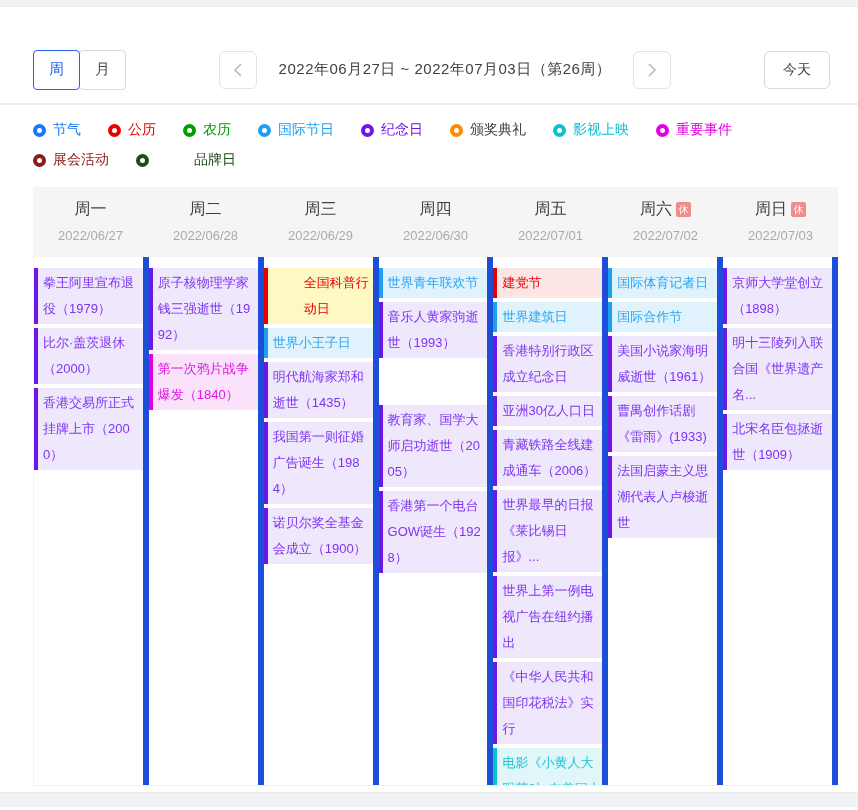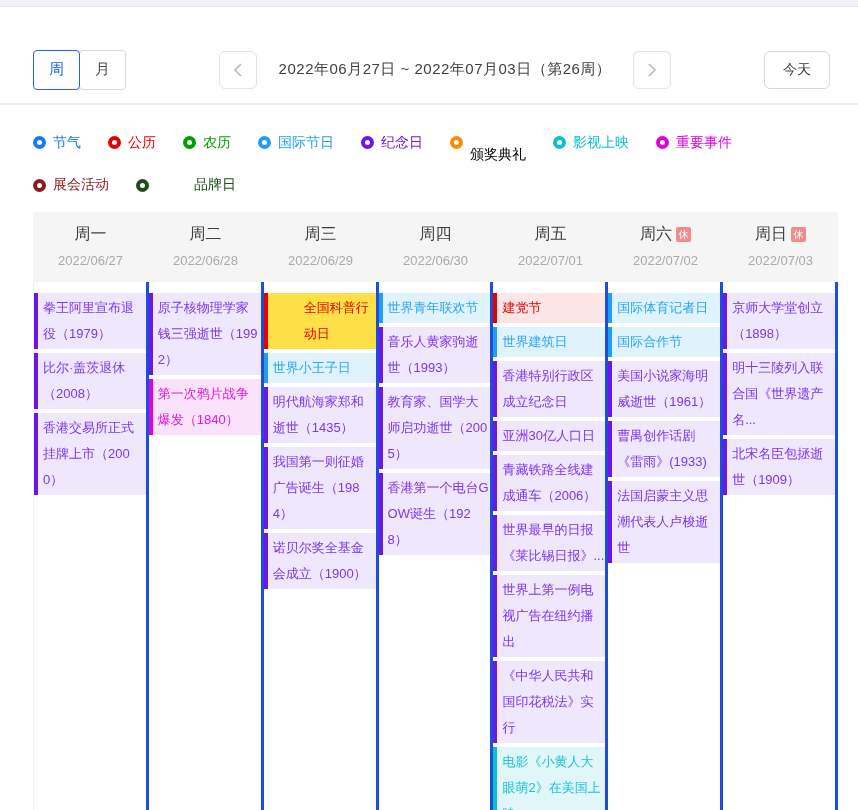--- a/index.html
+++ b/index.html
@@ -35,21 +35,21 @@
   .grid-head { display: grid; grid-template-columns: repeat(7, 1fr); background: #f5f5f5; }
   .day-head { height: 70px; text-align: center; padding-top: 12px; }
   .day-name { font-size: 16px; color: #404040; display: flex; align-items: center;
     justify-content: center; gap: 4px; }
   .rest-badge { display: none; width: 15px; height: 15px; background: #f08c8c; color: #fff;
     font-size: 10px; line-height: 15px; text-align: center; border-radius: 2px; }
   .day-head.rest .rest-badge { display: inline-block; }
   .day-date { margin-top: 8px; font-size: 13px; color: #aaaaaa; }
   .grid-body { display: grid; grid-template-columns: repeat(7, 1fr); height: 528px;
     border-left: 1px solid #f2f2f2; }
-  .day-col { border-right: 3px solid #1d4ed8; padding: 11px 0 0 0; overflow: hidden;
+  .day-col { border-right: 6px solid #1d4ed8; padding: 11px 0 0 0; overflow: hidden;
     display: flex; flex-direction: column; gap: 4px; }
   .event { font-size: 13px; line-height: 26px; padding: 2px 1px 2px 5px;
     border-left: 4px solid; word-break: break-all; }
   .bottom-strip { height: 15px; background: #f0f2f5; margin-top: 6px; border-top: 1px solid #e7e9ec; }
 </style>
 </head>
 <body>
 
 <div class="top-strip"></div>
 
@@ -100,21 +100,21 @@
     <span class="legend-label" style="color: rgb(30, 159, 242);">国际节日</span>
   </div>
 
   <div class="legend-item">
     <span class="legend-dot" style="border-color: rgb(108, 22, 232);"></span>
     <span class="legend-label" style="color: rgb(108, 22, 232);">纪念日</span>
   </div>
 
   <div class="legend-item">
     <span class="legend-dot" style="border-color: rgb(255, 138, 0);"></span>
-    <span class="legend-label" style="color: #000000; margin-top: 25px;">颁奖典礼</span>
+    <span class="legend-label" style="color: #404040;">颁奖典礼</span>
   </div>
 
   <div class="legend-item">
     <span class="legend-dot" style="border-color: rgb(12, 192, 212);"></span>
     <span class="legend-label" style="color: rgb(12, 192, 212);">影视上映</span>
   </div>
 
   <div class="legend-item">
     <span class="legend-dot" style="border-color: rgb(224, 0, 224);"></span>
     <span class="legend-label" style="color: rgb(224, 0, 224);">重要事件</span>
@@ -186,46 +186,46 @@
       <span>周日</span>
       <span class="rest-badge">休</span>
     </div>
     <div class="day-date">2022/07/03</div>
   </div>
 </div>
   <div class="grid-body" id="grid-body">
       <div class="day-col">
   <div class="event" style="color: rgb(126, 52, 242); border-left-color: rgb(108, 22, 232); background: rgb(239, 231, 252);">拳王阿里宣布退役（1979）</div>
 
-  <div class="event" style="color: rgb(126, 52, 242); border-left-color: rgb(108, 22, 232); background: rgb(239, 231, 252);">比尔·盖茨退休（2008）</div>
+  <div class="event" style="color: rgb(126, 52, 242); border-left-color: rgb(108, 22, 232); background: rgb(239, 231, 252);">比尔·盖茨退休（2000）</div>
 
   <div class="event" style="color: rgb(126, 52, 242); border-left-color: rgb(108, 22, 232); background: rgb(239, 231, 252);">香港交易所正式挂牌上市（2000）</div>
 </div>
       <div class="day-col">
   <div class="event" style="color: rgb(126, 52, 242); border-left-color: rgb(108, 22, 232); background: rgb(239, 231, 252);">原子核物理学家钱三强逝世（1992）</div>
 
   <div class="event" style="color: rgb(227, 22, 227); border-left-color: rgb(224, 0, 224); background: rgb(251, 226, 251);">第一次鸦片战争爆发（1840）</div>
 </div>
       <div class="day-col">
-  <div class="event" style="color: rgb(230, 0, 0); border-left-color: rgb(230, 0, 0); background: #fde047; padding-left: 36px;">全国科普行动日</div>
+  <div class="event" style="color: rgb(230, 0, 0); border-left-color: rgb(230, 0, 0); background: #fef9c3; padding-left: 36px;">全国科普行动日</div>
 
   <div class="event" style="color: rgb(43, 166, 245); border-left-color: rgb(30, 159, 242); background: rgb(224, 243, 252);">世界小王子日</div>
 
   <div class="event" style="color: rgb(126, 52, 242); border-left-color: rgb(108, 22, 232); background: rgb(239, 231, 252);">明代航海家郑和逝世（1435）</div>
 
   <div class="event" style="color: rgb(126, 52, 242); border-left-color: rgb(108, 22, 232); background: rgb(239, 231, 252);">我国第一则征婚广告诞生（1984）</div>
 
   <div class="event" style="color: rgb(126, 52, 242); border-left-color: rgb(108, 22, 232); background: rgb(239, 231, 252);">诺贝尔奖全基金会成立（1900）</div>
 </div>
       <div class="day-col">
   <div class="event" style="color: rgb(43, 166, 245); border-left-color: rgb(30, 159, 242); background: rgb(224, 243, 252);">世界青年联欢节</div>
 
   <div class="event" style="color: rgb(126, 52, 242); border-left-color: rgb(108, 22, 232); background: rgb(239, 231, 252);">音乐人黄家驹逝世（1993）</div>
 
-  <div class="event" style="color: rgb(126, 52, 242); border-left-color: rgb(108, 22, 232); background: rgb(239, 231, 252);">教育家、国学大师启功逝世（2005）</div>
+  <div class="event" style="color: rgb(126, 52, 242); border-left-color: rgb(108, 22, 232); background: rgb(239, 231, 252); margin-top: 43px;">教育家、国学大师启功逝世（2005）</div>
 
   <div class="event" style="color: rgb(126, 52, 242); border-left-color: rgb(108, 22, 232); background: rgb(239, 231, 252);">香港第一个电台GOW诞生（1928）</div>
 
 </div>
       <div class="day-col">
   <div class="event" style="color: rgb(230, 0, 0); border-left-color: rgb(230, 0, 0); background: rgb(251, 229, 229);">建党节</div>
 
   <div class="event" style="color: rgb(43, 166, 245); border-left-color: rgb(30, 159, 242); background: rgb(224, 243, 252);">世界建筑日</div>
 
   <div class="event" style="color: rgb(126, 52, 242); border-left-color: rgb(108, 22, 232); background: rgb(239, 231, 252);">香港特别行政区成立纪念日</div>

